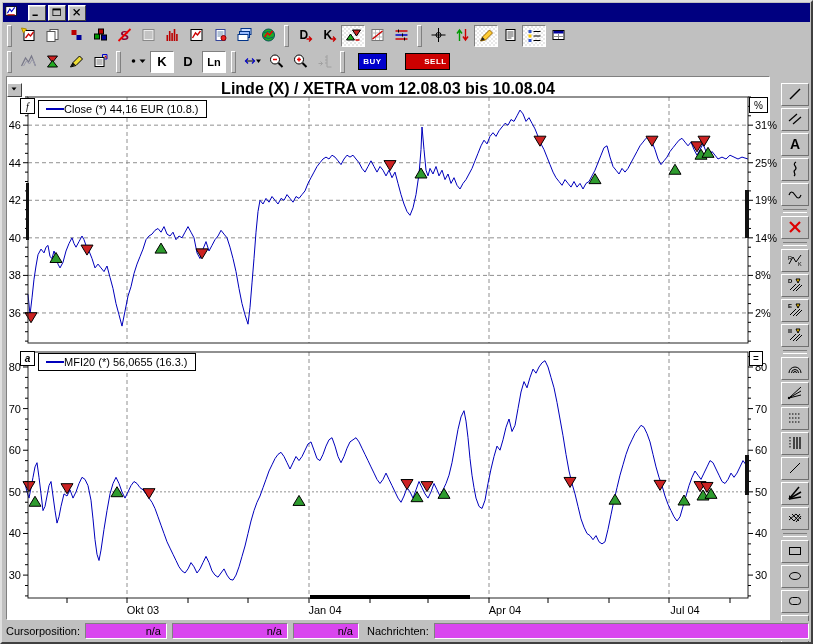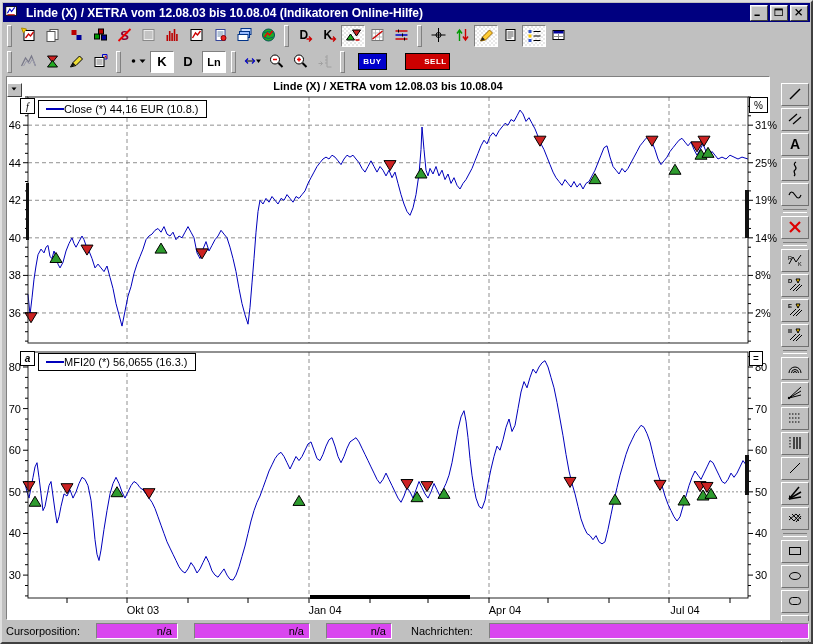--- a/index.html
+++ b/index.html
@@ -32,57 +32,56 @@
   .txtbtn.small{font-size:11px}
   .txtbtn.active{background:#fff;border-color:#808080 #fff #fff #808080}
   .badgebtn{width:27px;height:15px;margin:0 9px;color:#fff;font-size:8px;font-weight:bold;
             display:flex;align-items:center;justify-content:center;border:1px solid #000;
             letter-spacing:.5px}
   
   .chartbox{position:absolute;left:6px;top:76px;width:764px;height:544px;background:#fff;
             border:1px solid;border-color:#808080 #fff #fff #808080;box-sizing:border-box;z-index:1}
   #chart-svg{position:absolute;left:0;top:0;z-index:2;pointer-events:none}
   .charttitle{position:absolute;left:28px;top:80px;width:720px;text-align:center;
-              font-weight:bold;font-size:11px;z-index:3}
+              font-weight:bold;font-size:16px;z-index:3}
   .legend{position:absolute;height:18px;border:1px solid #000;background:#fff;display:flex;
           align-items:center;padding:0 7px;gap:0;z-index:3;box-sizing:border-box}
   .legend .lsample{width:18px;height:0;border-top:2px solid #0000bb}
   .cbox{position:absolute;border:1px solid #000;background:#fff;display:flex;align-items:center;
         justify-content:center;font-size:10px;z-index:3;box-sizing:border-box}
   .scrollbtn{position:absolute;left:7px;top:83px;width:13px;height:12px;background:#c0c0c0;
              border:1px solid;border-color:#fff #404040 #404040 #fff;display:flex;
              align-items:center;justify-content:center;z-index:3}
   .scrollbtn svg{width:9px;height:8px}
   
   #rtb{position:absolute;left:779px;top:82px;width:31px;z-index:30;display:flex;
        flex-direction:column;align-items:center}
   .rbtn{width:26px;height:21px;margin:1px 0;background:#c0c0c0;border:1px solid;
         border-color:#fff #707070 #707070 #fff;display:flex;align-items:center;justify-content:center}
   .rsep{width:24px;height:2px;margin:2px 0;border-top:1px solid #808080;border-bottom:1px solid #fff}
   
   .status{position:absolute;left:3px;right:3px;bottom:3px;height:20px;display:flex;
-          align-items:center;gap:16px;z-index:30;background:#c0c0c0}
+          align-items:center;gap:5px;z-index:30;background:#c0c0c0}
   .slabel{margin-left:3px;white-space:nowrap}
   .sfield{height:16px;border:1px solid;border-color:#808080 #fff #fff #808080;box-sizing:border-box;
           display:flex;align-items:center;justify-content:flex-end;padding:0 5px;background:#d946ef}
   .f1{width:82px}.f2{width:116px}.f3{width:66px}.f4{flex:1;margin-right:1px}
   svg text{font-family:"Liberation Sans",sans-serif}
 </style>
 </head>
 <body>
 
 <div class="frame"></div>
 
 <div class="titlebar">
   <span class="appico"><svg width="13" height="13" viewBox="0 0 16 16">
         <rect x="1" y="2" width="13" height="11" fill="#fff" stroke="#000"></rect>
         <polyline points="3,10 6,5 8,8 12,3" fill="none" stroke="#00c" stroke-width="1.3"></polyline>
         <line x1="3" y1="12" x2="12" y2="12" stroke="#c00" stroke-width="1.3"></line>
       </svg></span>
-  <span class="tbtitle">Linde (X) / XETRA vom 12.08.03 bis 10.08.04 (Indikatoren Online-Hilfe)</span>
   <span class="capbtn">
       <svg width="13" height="13" viewBox="0 0 16 16">
         <rect x="2" y="10" width="7" height="2" fill="#000"></rect>
       </svg>
     </span>
   <span class="capbtn">
       <svg width="13" height="13" viewBox="0 0 16 16">
         <rect x="2.5" y="2.5" width="10" height="9" fill="none" stroke="#000"></rect>
         <line x1="2.5" y1="3.5" x2="12.5" y2="3.5" stroke="#000" stroke-width="2"></line>
       </svg>

